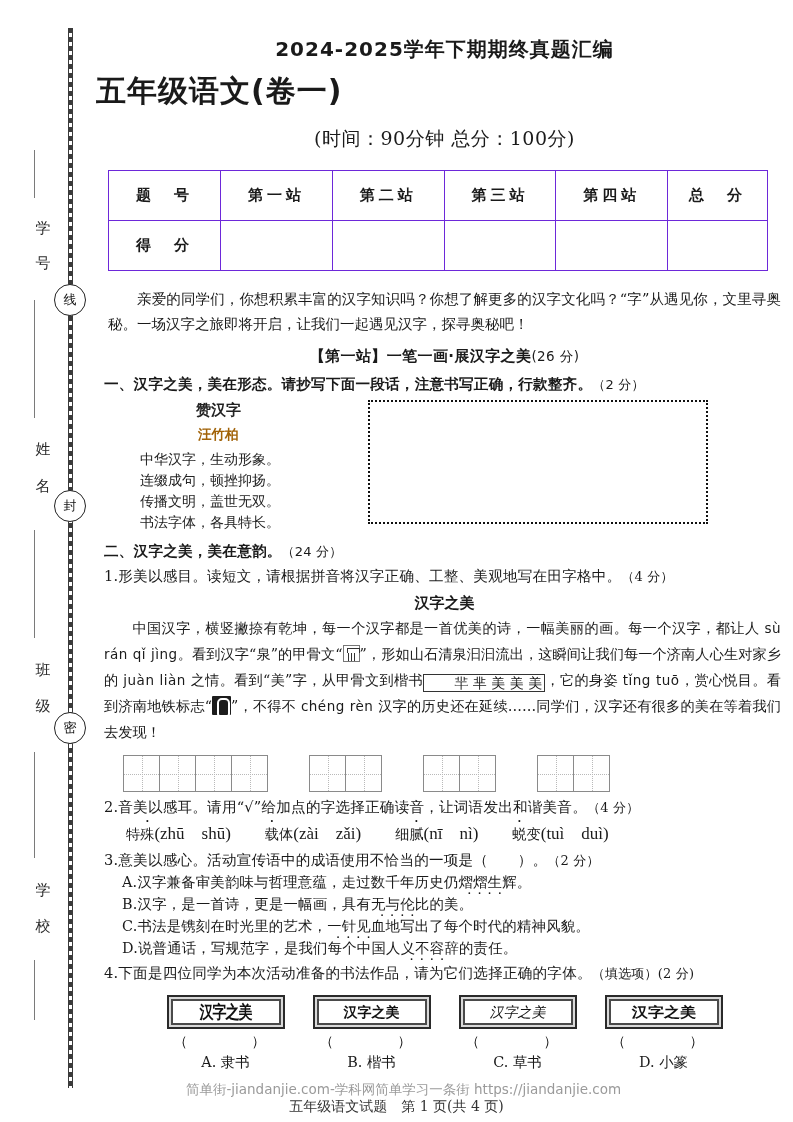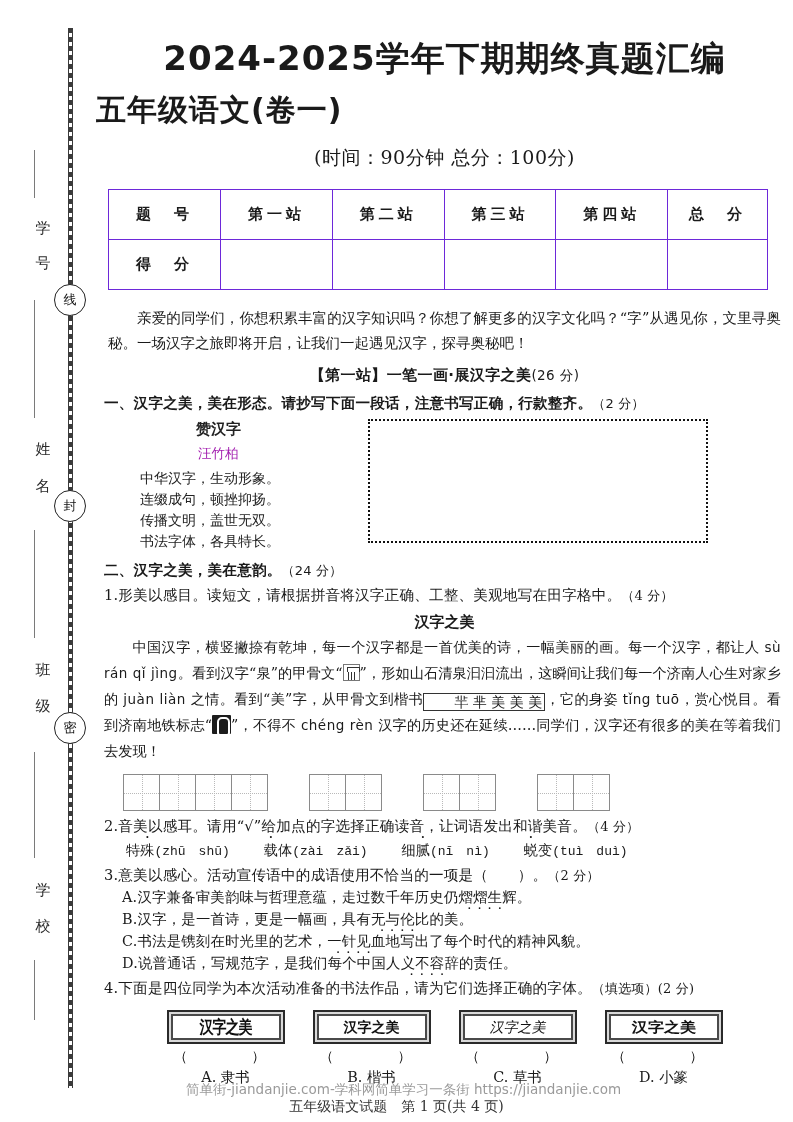--- a/index.html
+++ b/index.html
@@ -82,21 +82,21 @@
   #page {
     position: absolute;
     left: 96px; top: 0;
     width: 697px; height: 1122px;
     padding: 0;
   }
 
   
   .doc-title {
     text-align: center;
-    font-size: 34px;
+    font-size: 20px;
     font-weight: 700;
     letter-spacing: 1px;
     margin: 36px 0 0 0;
     font-family: "DejaVu Sans", "Liberation Sans", sans-serif;
   }
   .doc-subtitle {
     text-align: left;
     font-size: 30px;
     font-weight: 700;
     letter-spacing: 1px;
@@ -179,24 +179,25 @@
     line-height: 21px;
     color: #222;
   }
   .poem .p-title {
     font-weight: 700;
     font-size: 15px;
     margin-left: 56px;
     margin-bottom: 3px;
   }
   .poem .p-author {
-    color: #a21caf;
+    color: #a16207;
     margin-left: 58px;
     margin-bottom: 4px;
     font-size: 13.5px;
+    font-weight: bold;
   }
   .poem .p-line { white-space: nowrap; }
 
   .answer-dotbox {
     width: 340px; height: 124px;
     border: 2px dotted #111;
     background: #fff;
   }
 
   
@@ -294,22 +295,22 @@
 
   
   .pinyin-choices {
     margin: 5px 0 0 30px;
     font-size: 14.2px;
     font-family: "DejaVu Serif", "Liberation Serif", serif;
     display: flex;
     gap: 34px;
   }
   .pinyin-choices .py {
-    font-family: Liberation Mono, monospace;
-    font-size: 13px;
+    font-family: Liberation Serif, serif;
+    font-size: 17px;
     margin-top: 32px;
   }
   .dotted-char {
     position: relative;
     display: inline-block;
   }
   .dotted-char::after {
     content: "·";
     position: absolute;
     left: 50%; transform: translateX(-50%);

